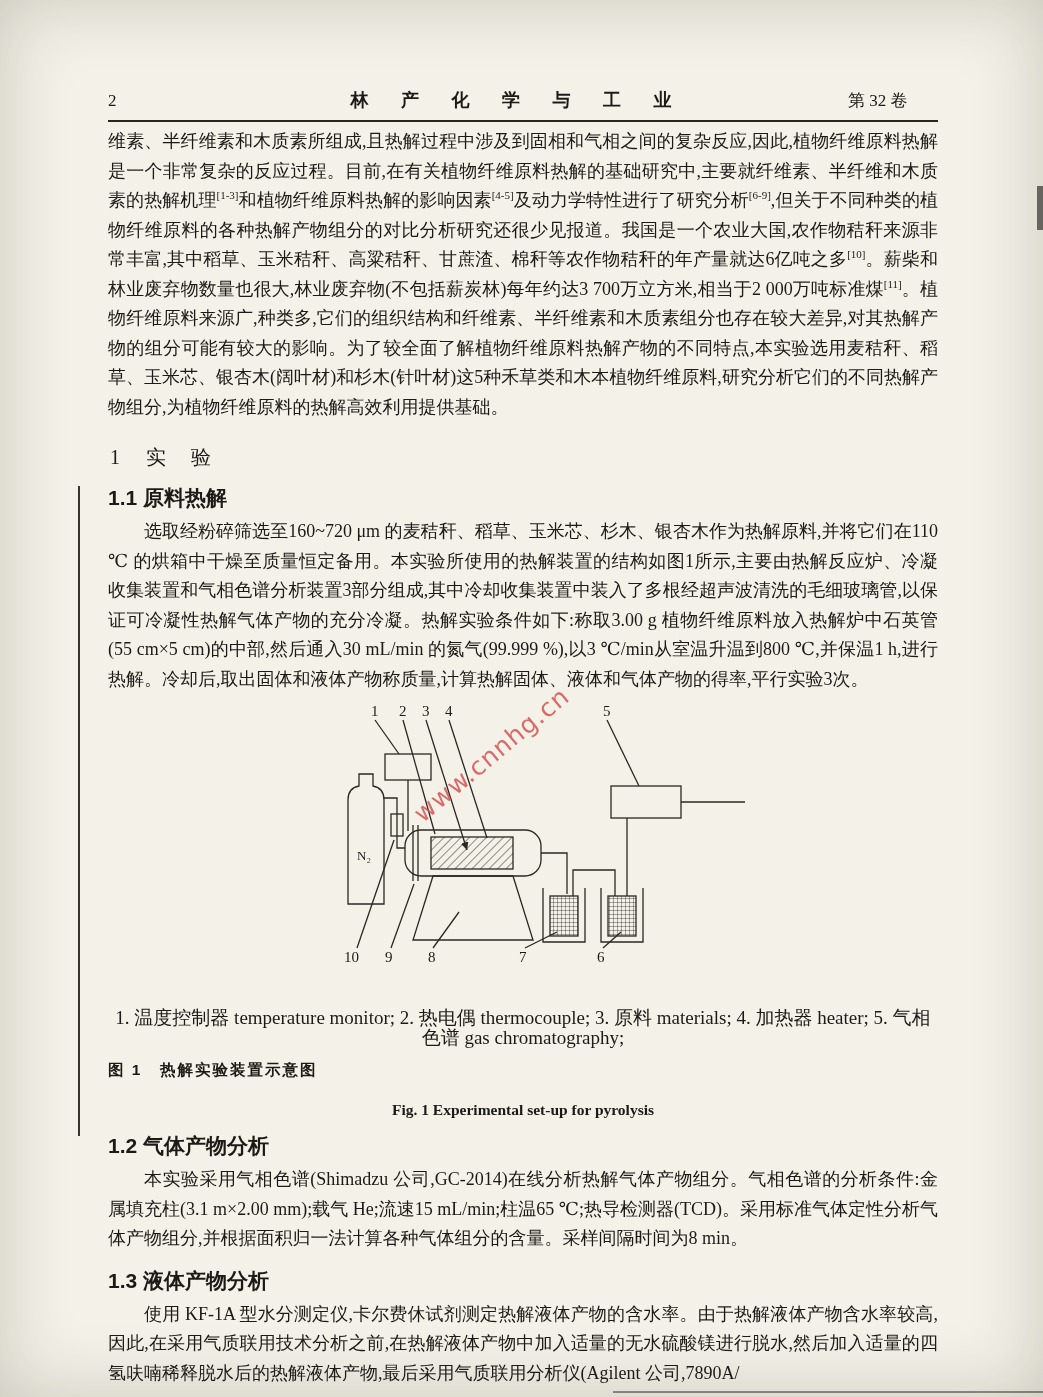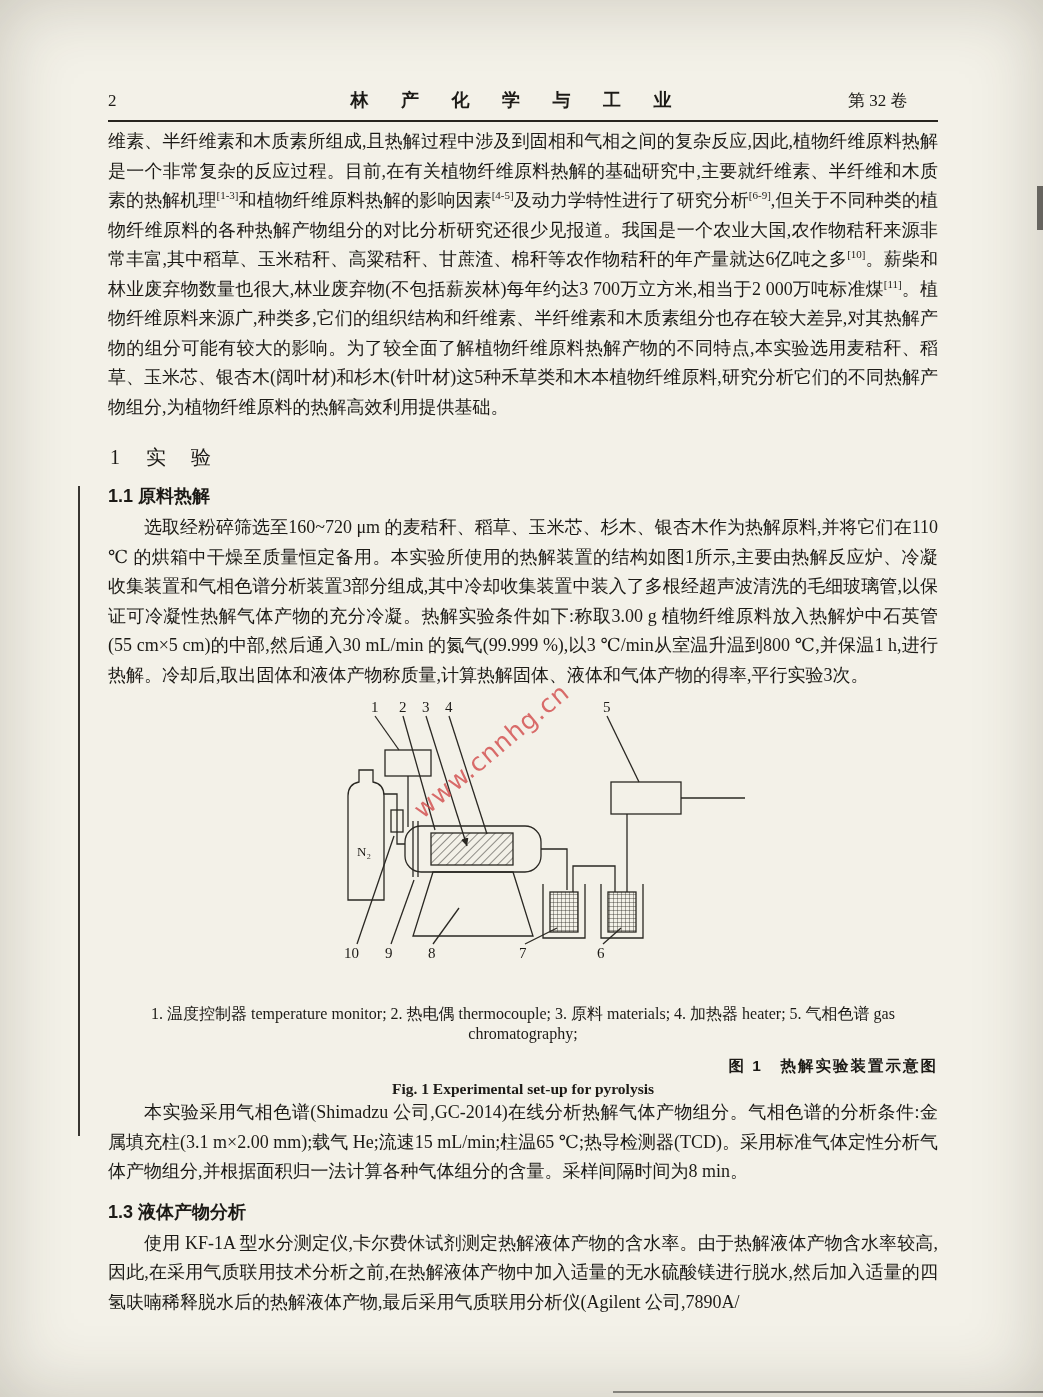--- a/index.html
+++ b/index.html
@@ -12,32 +12,32 @@
   .journal-title{letter-spacing:14px;font-size:18px;font-weight:700;}
   .volume{width:90px;text-align:left;}
   .rule{border-bottom:2px solid #28251f;margin-top:8px;}
   p.body{font-size:18px;line-height:29.5px;text-align:justify;margin:0;}
   p.first{margin-top:5px;}
   p.indent{text-indent:2em;}
   sup{font-size:11px;line-height:0;}
   h2.section{font-size:20px;font-weight:400;margin:22px 0 8px 2px;}
   h2.section .sec-no{margin-right:26px;}
   h2.section .sec-name{letter-spacing:10px;}
-  h3.sub{font-size:18px;font-weight:700;font-family:"Liberation Sans","DejaVu Sans",sans-serif;
+  h3.sub{font-size:21px;font-weight:700;font-family:"Liberation Sans","DejaVu Sans",sans-serif;
          margin:13px 0 5px 0;}
   .figure-wrap{position:relative;margin-top:4px;}
   .figure-wrap svg{display:block;margin:0 auto;}
   .watermark{position:absolute;left:300px;top:108px;transform:rotate(-40deg);transform-origin:0 0;
              font-family:"DejaVu Sans",sans-serif;font-size:25px;letter-spacing:1px;opacity:.8;
              pointer-events:none;white-space:nowrap;}
   .captions{margin-top:4px;}
-  .cap{font-size:16px;text-align:center;line-height:20px;margin-top:38px;}
-  .figtitle-cn{font-size:15.5px;font-weight:700;text-align:right;margin-top:12px;
+  .cap{font-size:19px;text-align:center;line-height:20px;margin-top:38px;}
+  .figtitle-cn{font-size:15.5px;font-weight:700;text-align:left;margin-top:12px;
                font-family:"Liberation Sans","DejaVu Sans",sans-serif;letter-spacing:2px;}
-  .figtitle-en{font-size:15.5px;font-weight:700;text-align:center;margin-top:3px;}
+  .figtitle-en{font-size:15.5px;font-weight:700;text-align:center;margin-top:20px;}
   .after-fig{margin-top:18px;}
   .artifact{position:absolute;background:#161411;}
   .artifact.left-line{left:78px;top:486px;width:2px;height:650px;opacity:.85;}
   .artifact.right-notch{right:0;top:186px;width:6px;height:44px;opacity:.6;}
   .artifact.bottom-line{bottom:4px;right:0;width:430px;height:2px;opacity:.45;}
 </style>
 </head>
 <body>
 
 <div class="page">
@@ -122,19 +122,20 @@
       </svg>
       <div class="watermark" style="color: rgb(210, 74, 74);">www.cnnhg.cn</div>
     </div>
 
     <div class="captions">
       <div class="cap">1. 温度控制器 temperature monitor; 2. 热电偶 thermocouple; 3. 原料 materials; 4. 加热器 heater; 5. 气相色谱 gas chromatography;</div>
     </div>
     <div class="figtitle-cn">图 1　热解实验装置示意图</div>
     <div class="figtitle-en">Fig. 1   Experimental set-up for pyrolysis</div>
 
+    <h3 class="sub after-fig">1.2 气体产物分析</h3>
     <p class="body indent">本实验采用气相色谱(Shimadzu 公司,GC-2014)在线分析热解气体产物组分。气相色谱的分析条件:金属填充柱(3.1 m×2.00 mm);载气 He;流速15 mL/min;柱温65 ℃;热导检测器(TCD)。采用标准气体定性分析气体产物组分,并根据面积归一法计算各种气体组分的含量。采样间隔时间为8 min。</p>
 
     <h3 class="sub">1.3 液体产物分析</h3>
     <p class="body indent">使用 KF-1A 型水分测定仪,卡尔费休试剂测定热解液体产物的含水率。由于热解液体产物含水率较高,因此,在采用气质联用技术分析之前,在热解液体产物中加入适量的无水硫酸镁进行脱水,然后加入适量的四氢呋喃稀释脱水后的热解液体产物,最后采用气质联用分析仪(Agilent 公司,7890A/</p>
 
   </div>
 </div>
 
 </body></html>

